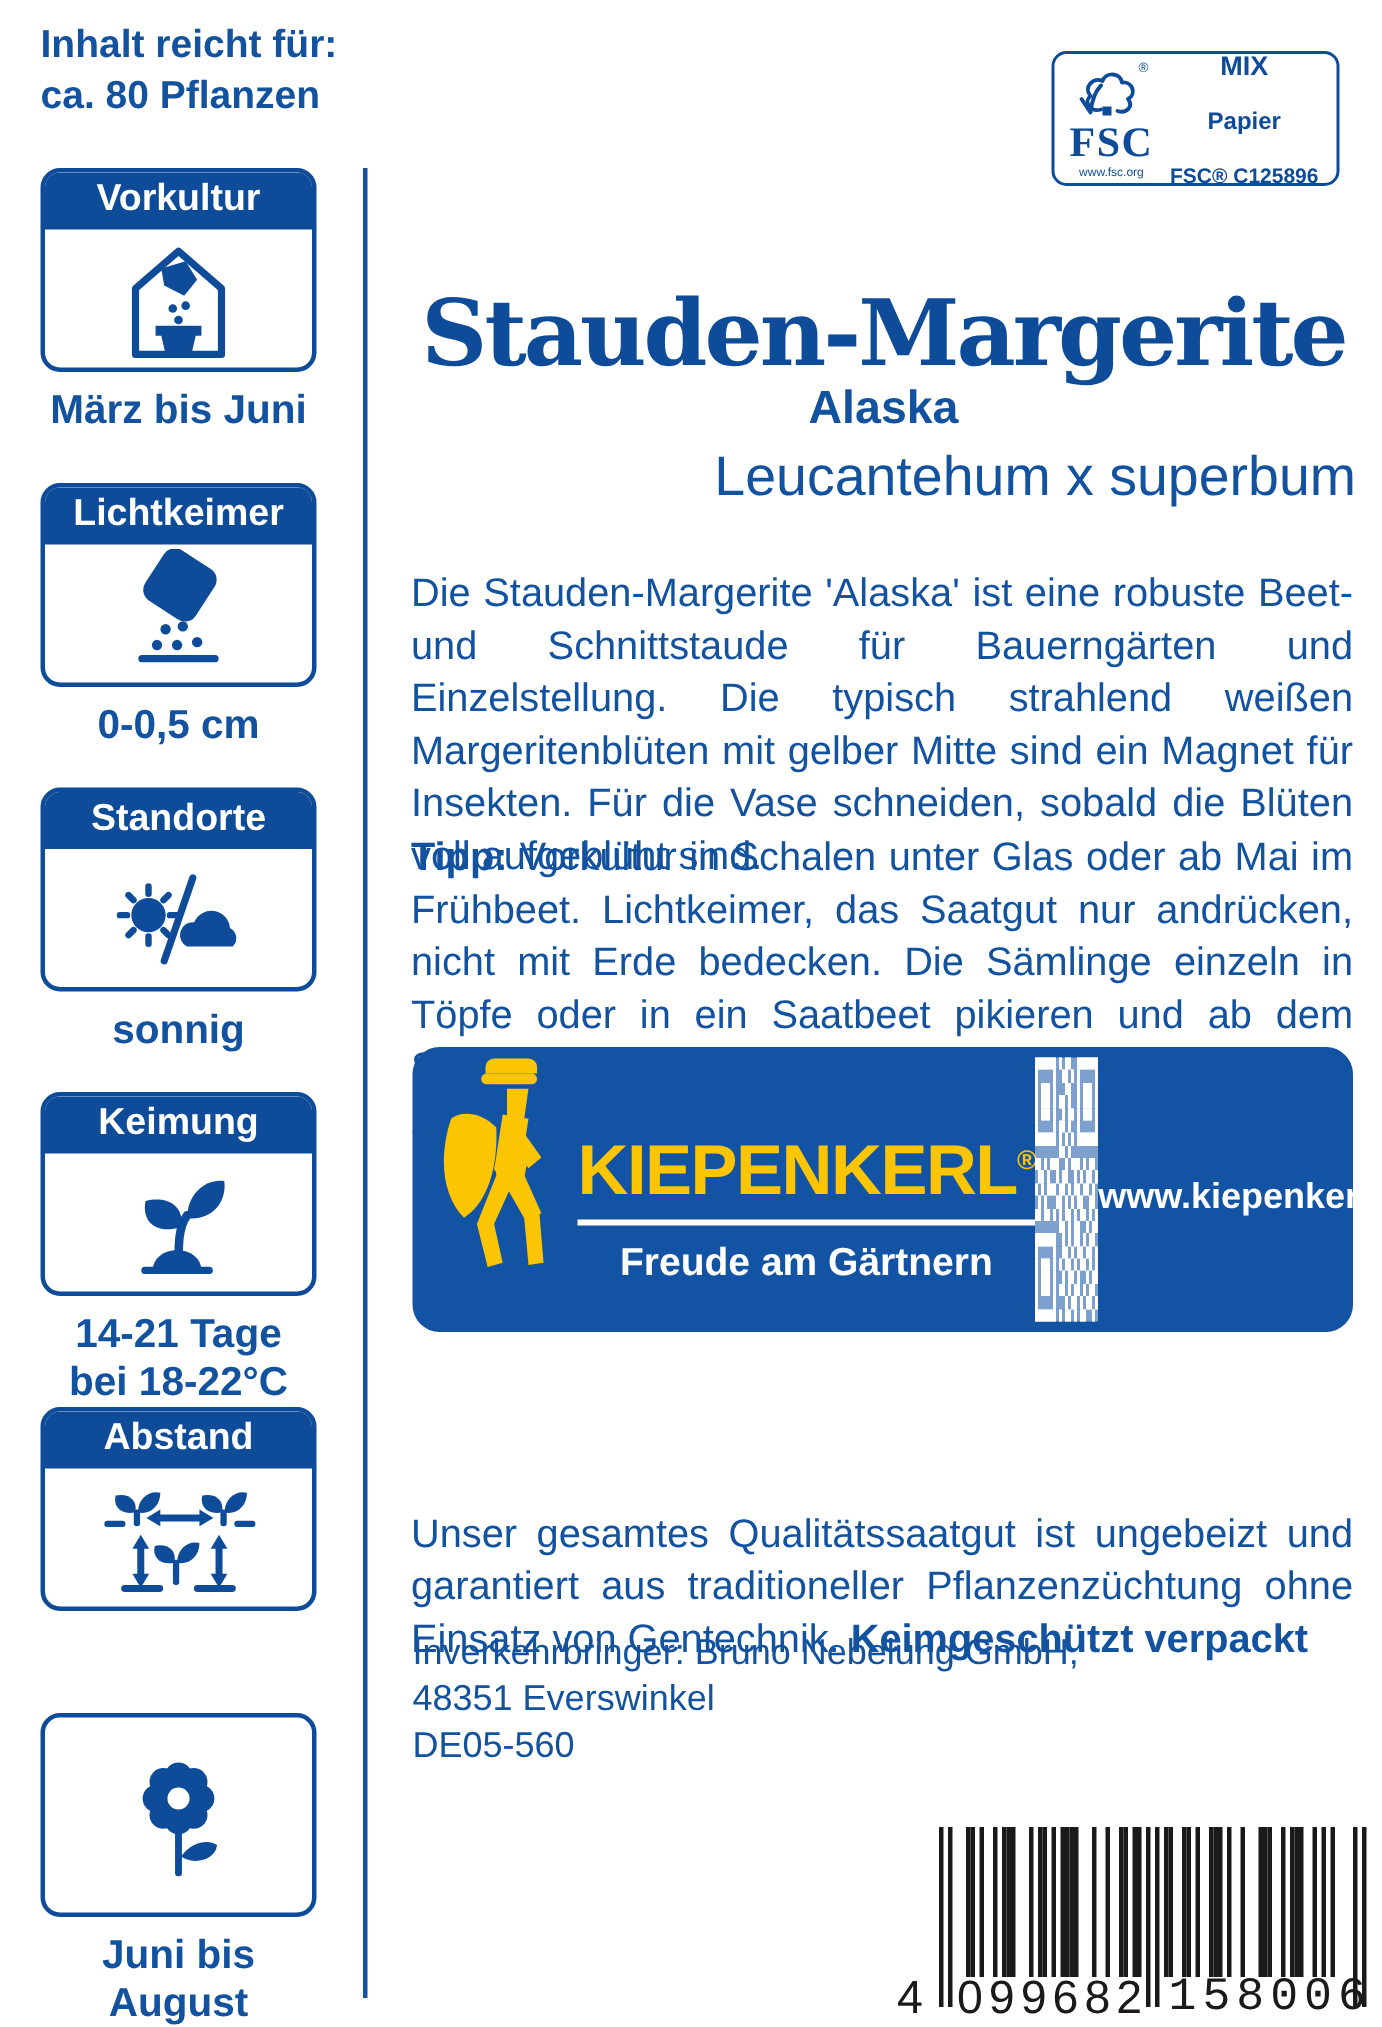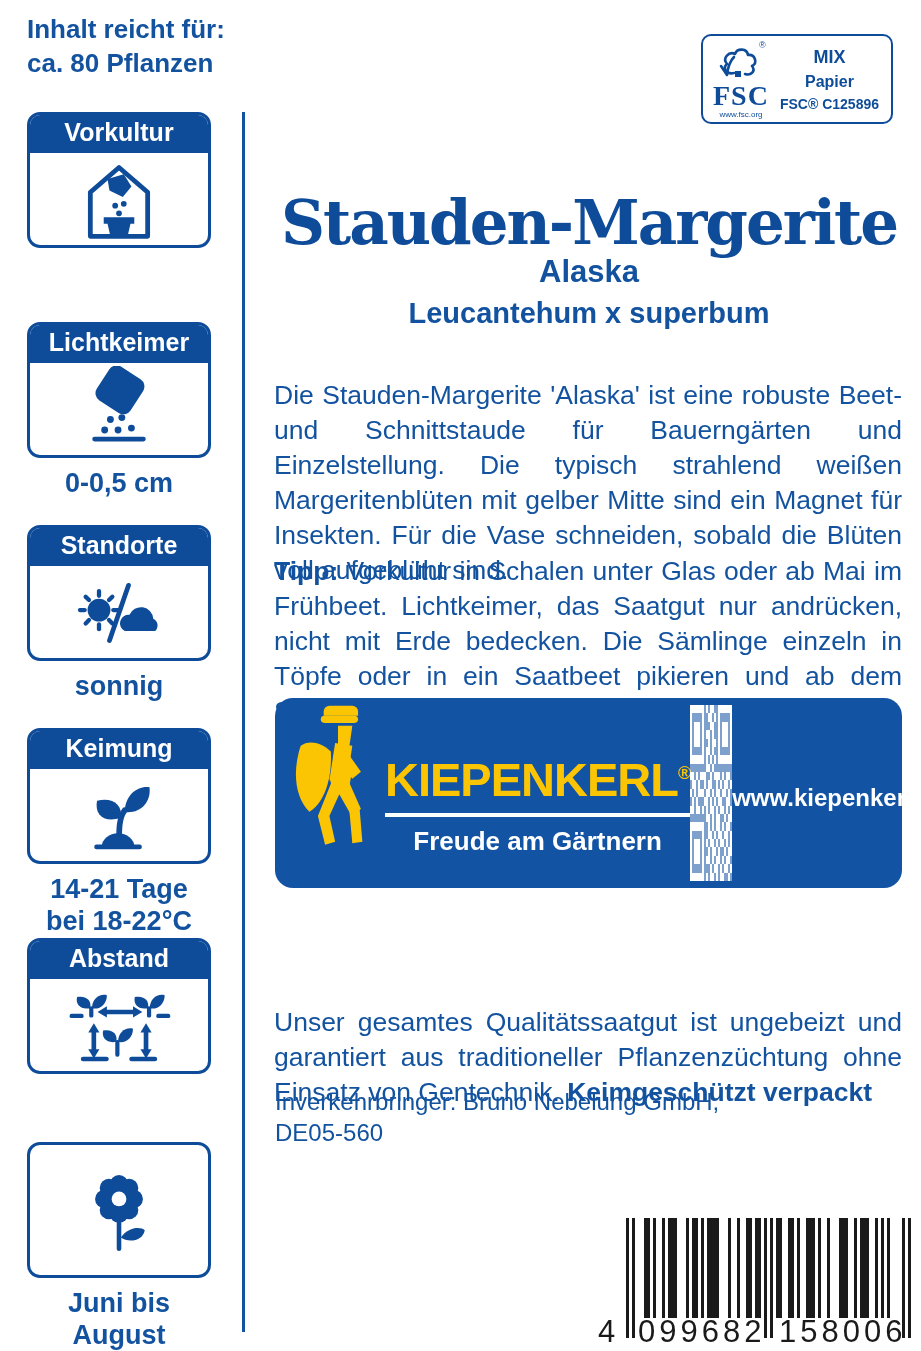--- a/index.html
+++ b/index.html
@@ -11,21 +11,21 @@
   .top-info{position:absolute;left:27px;top:12px;font-size:26px;line-height:34px;
             font-weight:600;color:var(--blue);}
 
   
   .fsc-box{position:absolute;left:701px;top:34px;width:192px;height:90px;border:2px solid var(--blue-deep);
            border-radius:10px;display:flex;align-items:center;justify-content:space-between;
            padding:4px 12px 4px 10px;box-sizing:border-box;color:var(--blue-deep);}
   .fsc-left{display:flex;flex-direction:column;align-items:center;line-height:1;}
   .fsc-acronym{font-family:"Liberation Serif",serif;font-weight:bold;font-size:28px;letter-spacing:1px;margin-top:-2px;}
   .fsc-url{font-size:8px;margin-top:1px;}
-  .fsc-right{display:flex;flex-direction:column;align-items:center;gap:5px;font-weight:bold;}
+  .fsc-right{display:flex;flex-direction:column;align-items:center;gap:18px;font-weight:bold;}
   .fsc-mix{font-size:18px;}
   .fsc-papier{font-size:16px;}
   .fsc-lic{font-size:14px;white-space:nowrap;}
 
   
   .side-group{position:absolute;left:27px;width:184px;display:flex;flex-direction:column;align-items:center;}
   .pict-card{width:184px;height:136px;box-sizing:border-box;border:3px solid var(--blue-deep);
              border-radius:13px;overflow:hidden;background:#fff;display:flex;flex-direction:column;}
   .pict-head{background:var(--blue-deep);color:#fff;font-weight:bold;font-size:25px;text-align:center;
              padding:3px 0 6px 0;flex:0 0 auto;}
@@ -35,21 +35,21 @@
   .arrow-glyph{font-family:"DejaVu Sans",sans-serif;}
 
   .divider{position:absolute;left:242px;top:112px;width:3px;height:1220px;background:var(--blue);}
 
   
   .main{position:absolute;left:274px;top:0;width:630px;height:1351px;color:var(--blue);}
   .title{position:absolute;top:146px;left:0;width:100%;text-align:center;
          font-family:"DejaVu Serif","Liberation Serif",serif;font-weight:bold;font-size:61px;
          color:var(--blue-deep);white-space:nowrap;letter-spacing:-2px;}
   .variety{position:absolute;top:254px;left:0;width:100%;text-align:center;font-size:31px;font-weight:bold;}
-  .botanical{position:absolute;top:297px;left:0;width:100%;text-align:center;font-size:29px;font-weight:700;}
+  .botanical{position:absolute;top:297px;left:0;width:100%;text-align:right;font-size:37px;font-weight:400;}
   .para{position:absolute;left:0;width:628px;font-size:26.5px;line-height:35px;text-align:justify;font-weight:500;}
   .desc{top:351px;}
   .tip{top:527px;}
   .bold-inline{font-weight:bold;}
 
   
   .brand-block{position:absolute;left:1px;top:698px;width:627px;height:190px;background:var(--block-blue);
                border-radius:18px;display:flex;align-items:center;box-sizing:border-box;padding:14px 18px 14px 20px;}
   .brand-left{flex:1;display:flex;align-items:center;}
   .mascot{flex:0 0 auto;margin-top:6px;}
@@ -68,21 +68,21 @@
   .quality{top:978px;}
   .distributor{position:absolute;left:1px;top:1086px;font-size:24px;line-height:31px;font-weight:500;}
 
   
   .barcode{position:absolute;left:598px;top:1218px;width:316px;height:132px;color:#1a1a1a;}
   .bars{position:absolute;left:28px;top:0;height:120px;}
   .bars div{position:absolute;top:0;width:3px;background:#1a1a1a;}
   .bc-digit{position:absolute;font-size:31px;font-weight:500;letter-spacing:4px;color:#1a1a1a;}
   .bc-first{left:0;top:96px;}
   .bc-left{left:40px;top:96px;width:122px;text-align:center;}
-  .bc-right{left:181px;top:96px;width:122px;text-align:center;}
+  .bc-right{left:181px;top:96px;width:122px;text-align:center;font-family:Liberation Mono, monospace;}
 
   svg .st{stroke:var(--blue-deep);fill:none;stroke-linecap:round;stroke-linejoin:round;}
   svg .fl{fill:var(--blue-deep);}
 </style>
 </head>
 <body>
 
 <div class="page">
 
   <div class="top-info">
@@ -115,20 +115,21 @@
         <svg width="96" height="86" viewBox="0 0 100 90">
           <path class="st" stroke-width="5" d="M20 84 V38 L50 12 L80 38 V84 Z"></path>
           <path class="fl" d="M38 24 l17 -5 l8 13 -9 11 -14 -7 z"></path>
           <circle class="fl" cx="46" cy="52" r="3"></circle>
             <circle class="fl" cx="55" cy="50" r="3"></circle>
             <circle class="fl" cx="50" cy="60" r="3"></circle>
           <path class="fl" d="M34 64 h32 v7 h-4 l-3 13 h-18 l-3 -13 h-4 z"></path>
         </svg>
       </div>
     </div>
+    <div class="pict-caption">März bis Juni</div>
   </div>
 
   <div class="side-group" style="top:322px">
     <div class="pict-card">
       <div class="pict-head">Lichtkeimer</div>
       <div class="pict-body">
         <svg width="96" height="86" viewBox="0 0 100 90">
           <rect class="fl" x="30" y="4" width="42" height="42" rx="9" transform="rotate(33 51 25)"></rect>
           <circle class="fl" cx="41" cy="56" r="3.6"></circle>
             <circle class="fl" cx="53" cy="54" r="3.6"></circle>
@@ -724,20 +725,21 @@
             <div></div>
           </div>
         <div class="qr-caption">www.kiepenkerl.de</div>
       </div>
     </div>
 
     <p class="para quality"><span>Unser gesamtes Qualitätssaatgut ist ungebeizt und garantiert aus traditioneller Pflanzenzüchtung ohne Einsatz von Gentechnik. </span><span class="bold-inline">Keimgeschützt verpackt</span></p>
 
     <div class="distributor">
       <div>Inverkehrbringer: Bruno Nebelung GmbH,</div>
+      <div>48351 Everswinkel</div>
       <div>DE05-560</div>
     </div>
   </div>
 
   <div class="barcode">
     <div class="bars" id="bars">
         <div style="left: 0px; height: 120px;"></div>
         <div style="left: 6px; height: 120px;"></div>
         <div style="left: 18px; height: 100px;"></div>
         <div style="left: 21px; height: 100px;"></div>

